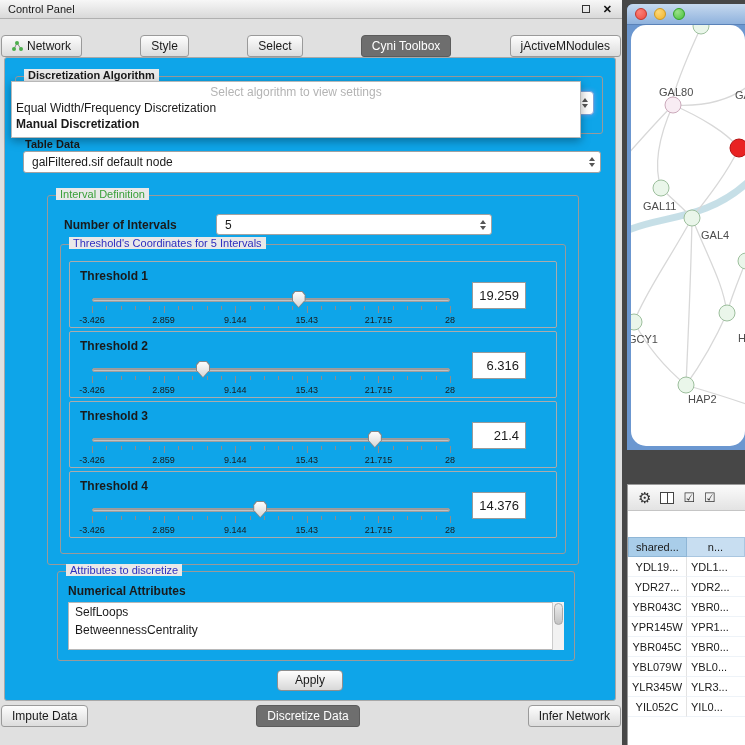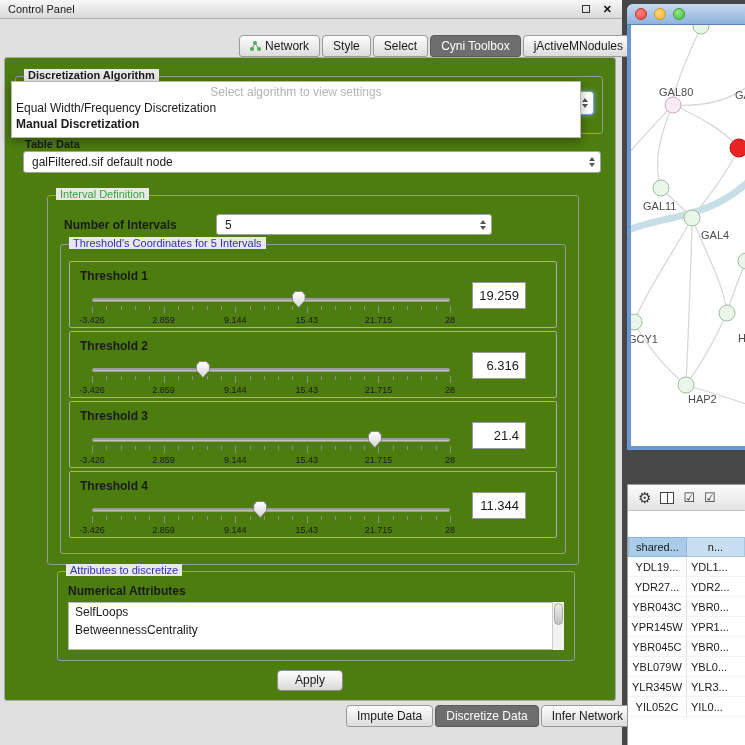--- a/index.html
+++ b/index.html
@@ -8,31 +8,31 @@
 
   
   #left-panel { position:absolute; left:0; top:0; width:622px; height:745px; background:#e0e0e0; }
   #cp-titlebar { position:absolute; left:0; top:0; width:100%; height:19px;
     background:linear-gradient(#f7f7f7,#d9d9d9); border-bottom:1px solid #b0b0b0;
     display:flex; align-items:center; padding:0 10px 0 8px; font-size:11px; }
   #cp-title { flex:1; }
   #float-icon { width:8px; height:8px; border:1px solid #333; margin-right:13px; background:#fff0; }
   #close-icon { font-size:11px; font-weight:bold; color:#111; }
 
-  .tabbar { position:absolute; left:13px; width:100%; display:flex; justify-content:flex-end; align-items:flex-end; }
+  .tabbar { position:absolute; left:0; width:100%; display:flex; justify-content:space-between; align-items:flex-end; }
   #top-tabbar { top:33px; height:24px; }
   #bottom-tabbar { top:703px; height:24px; }
   .tab { height:22px; background:linear-gradient(#fdfdfd,#dcdcdc); border:1px solid #9a9a9a;
     border-radius:4px 4px 3px 3px; margin:0 1px; padding:0 10px; font-size:12px;
     display:flex; align-items:center; gap:4px; color:#1a1a1a; }
   .tab.selected { background:#6e6e6e; color:#fff; border-color:#5c5c5c; }
   .net-tab-glyph { display:inline-block; width:11px; height:11px; }
 
   #inner-panel { position:absolute; left:4px; top:57px; width:612px; height:644px;
-    background:#4d7c0f; border:1px solid #a8a8a8; border-radius:3px; }
+    background:#0ea5e9; border:1px solid #a8a8a8; border-radius:3px; }
 
   .fieldset { position:absolute; border:1px solid #9a9a9a; border-radius:3px; }
   .legend { position:absolute; top:-8px; left:8px; background:#e9e9e9; padding:0 4px; font-size:11px; white-space:nowrap; }
   .legend.green { color:#3aa03a; }
   .legend.blue { color:#2f2fbe; }
   .legend.dark { color:#1a1a1a; font-weight:bold; }
 
   .combo { position:absolute; background:#fff; border:1px solid #a2a2a2; border-radius:3px; font-size:12px; }
   .combo .val { position:absolute; left:8px; top:0; bottom:0; display:flex; align-items:center; white-space:nowrap; }
   .stepper { position:absolute; right:3px; top:50%; transform:translateY(-50%); width:10px; height:14px;
@@ -92,21 +92,21 @@
 
   
   #net-window { position:absolute; left:627px; top:4px; width:118px; height:446px; background:#6b97d0; border-radius:6px 0 0 0; }
   #net-titlebar { position:absolute; left:0; top:0; width:100%; height:21px;
     background:linear-gradient(#c6d9ef,#8fb2dd); border-bottom:1px solid #5a82b8; border-radius:6px 0 0 0;
     display:flex; align-items:center; gap:7px; padding-left:8px; }
   .light { width:12px; height:12px; border-radius:50%; }
   .light.red { background:radial-gradient(circle at 35% 30%, #fb8078, #ee4b40); border:1px solid #c3352b; }
   .light.yellow { background:radial-gradient(circle at 35% 30%, #fcd878, #f3b32d); border:1px solid #cf9920; }
   .light.green { background:radial-gradient(circle at 35% 30%, #9ae08a, #48c23c); border:1px solid #33a228; }
-  #net-canvas { position:absolute; left:4px; top:21px; right:0; bottom:4px; background:#fff; overflow:hidden; }
+  #net-canvas { position:absolute; left:4px; top:21px; right:0; bottom:4px; background:#fff; overflow:hidden;border-radius:15px; }
   #net-canvas svg { display:block; }
   #net-canvas path { fill:none; stroke:#d8d8d8; stroke-width:1.3; }
   #net-canvas path.thick { stroke:#c0dbe4; stroke-width:7; opacity:.9; }
   #net-canvas text { font-size:11px; fill:#4c4c4c; font-family:"Liberation Sans",sans-serif; }
 
   #table-panel-bar { position:absolute; left:627px; top:458px; width:118px; height:22px;
     background:linear-gradient(#f6f6f6,#d2d2d2); border-top:1px solid #9a9a9a; border-bottom:1px solid #9a9a9a;
     font-size:11px; line-height:20px; padding-left:8px;margin-top:32px; }
 
   #table-window { position:absolute; left:627px; top:484px; width:118px; height:261px; background:#fff; border-left:1px solid #9a9a9a; border-top:1px solid #9a9a9a; }
@@ -377,21 +377,21 @@
               </div>
             <div class="tick-labels">
                 <span style="left: 0%;">-3.426</span>
                 <span style="left: 20%;">2.859</span>
                 <span style="left: 40%;">9.144</span>
                 <span style="left: 60%;">15.43</span>
                 <span style="left: 80%;">21.715</span>
                 <span style="left: 100%;">28</span>
               </div>
           </div>
-          <div class="value-box">11.344</div>
+          <div class="value-box">14.376</div>
         </div>
       </div>
     </div>
 
     <div id="attr-fieldset" class="fieldset">
       <span class="legend blue">Attributes to discretize</span>
       <div id="na-label">Numerical Attributes</div>
       <div id="attr-list">
           <div class="list-item">SelfLoops</div>
           <div class="list-item">BetweennessCentrality</div>

